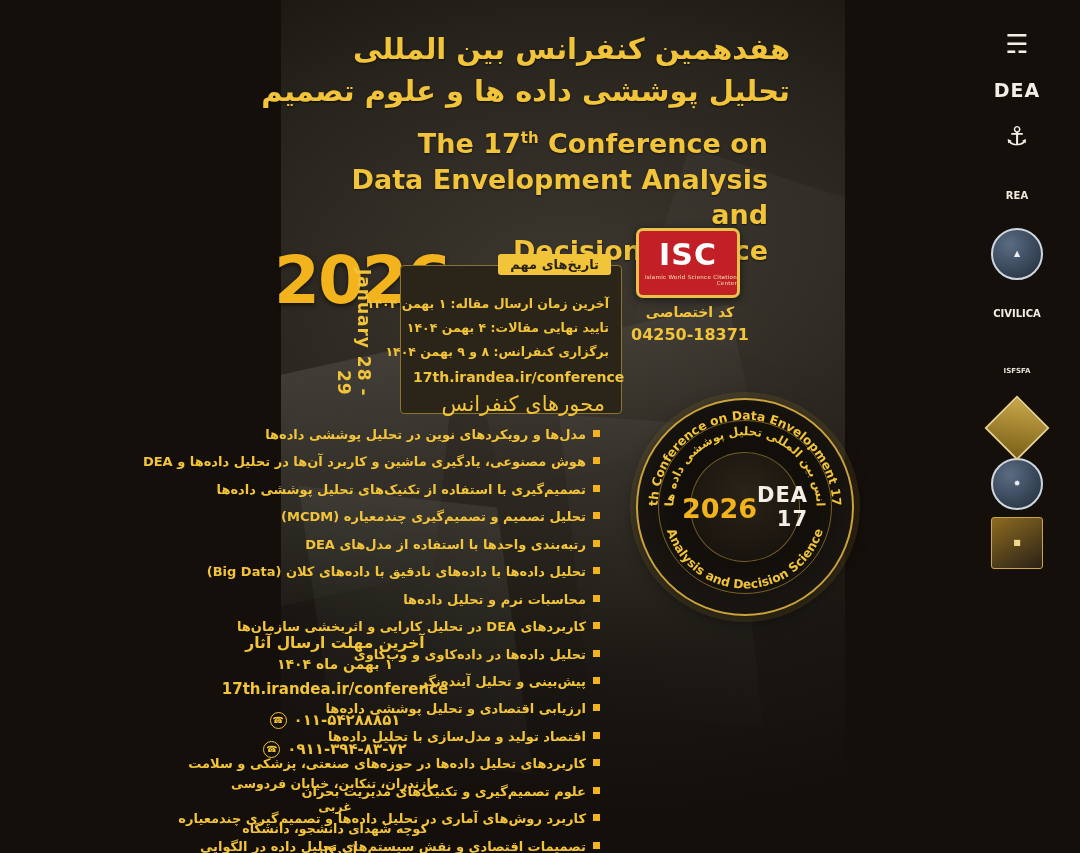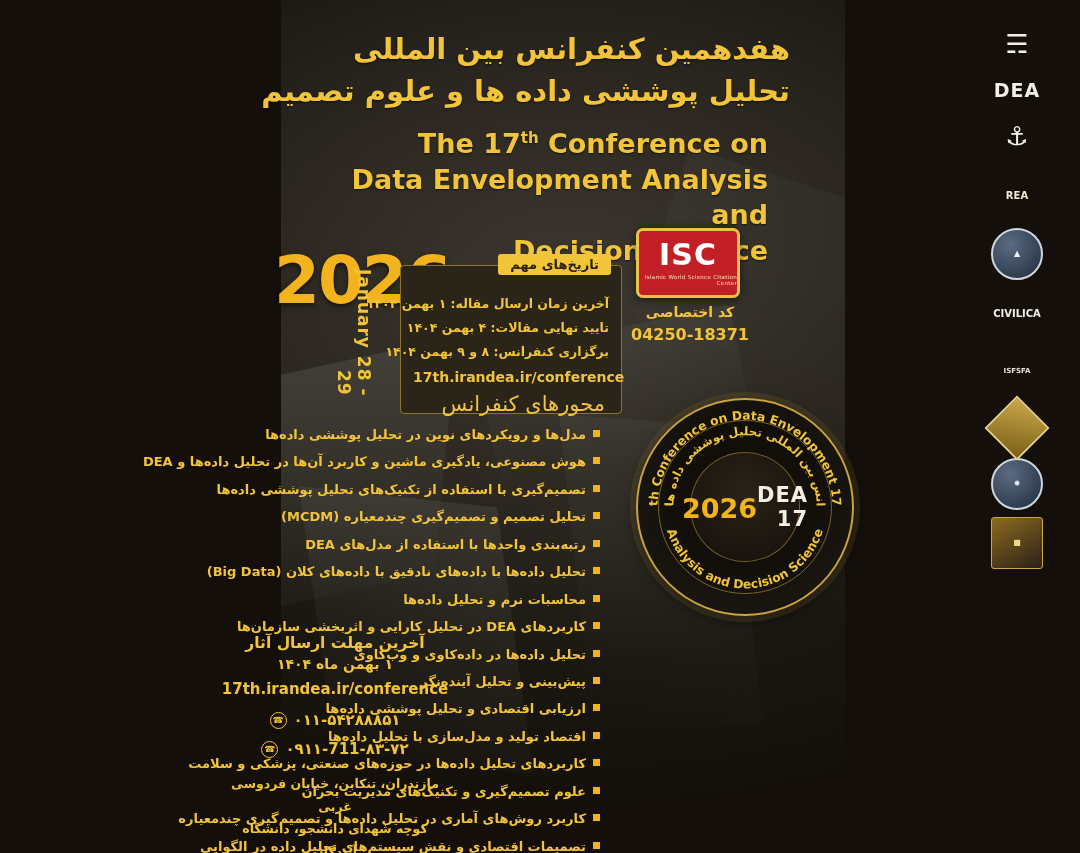--- a/index.html
+++ b/index.html
@@ -348,21 +348,21 @@
     <div class="lbl">آخرین مهلت ارسال آثار</div>
     <div class="date">۱ بهمن ماه ۱۴۰۴</div>
     <div class="url">17th.irandea.ir/conference</div>
     <div class="phones">
       <div class="phone-row">
         <span class="phone-icon">☎</span>
         <span>۰۱۱-۵۴۲۸۸۸۵۱</span>
       </div>
       <div class="phone-row">
         <span class="phone-icon">☎</span>
-        <span>۰۹۱۱-711-۸۳-۷۲</span>
+        <span>۰۹۱۱-۳۹۴-۸۳-۷۲</span>
       </div>
     </div>
     <div class="address">
       <div>مازندران، تنکابن، خیابان فردوسی غربی</div>
       <div>کوچه شهدای دانشجو، دانشگاه آیندگان</div>
     </div>
   </div>
 </div>
 
 </body></html>

